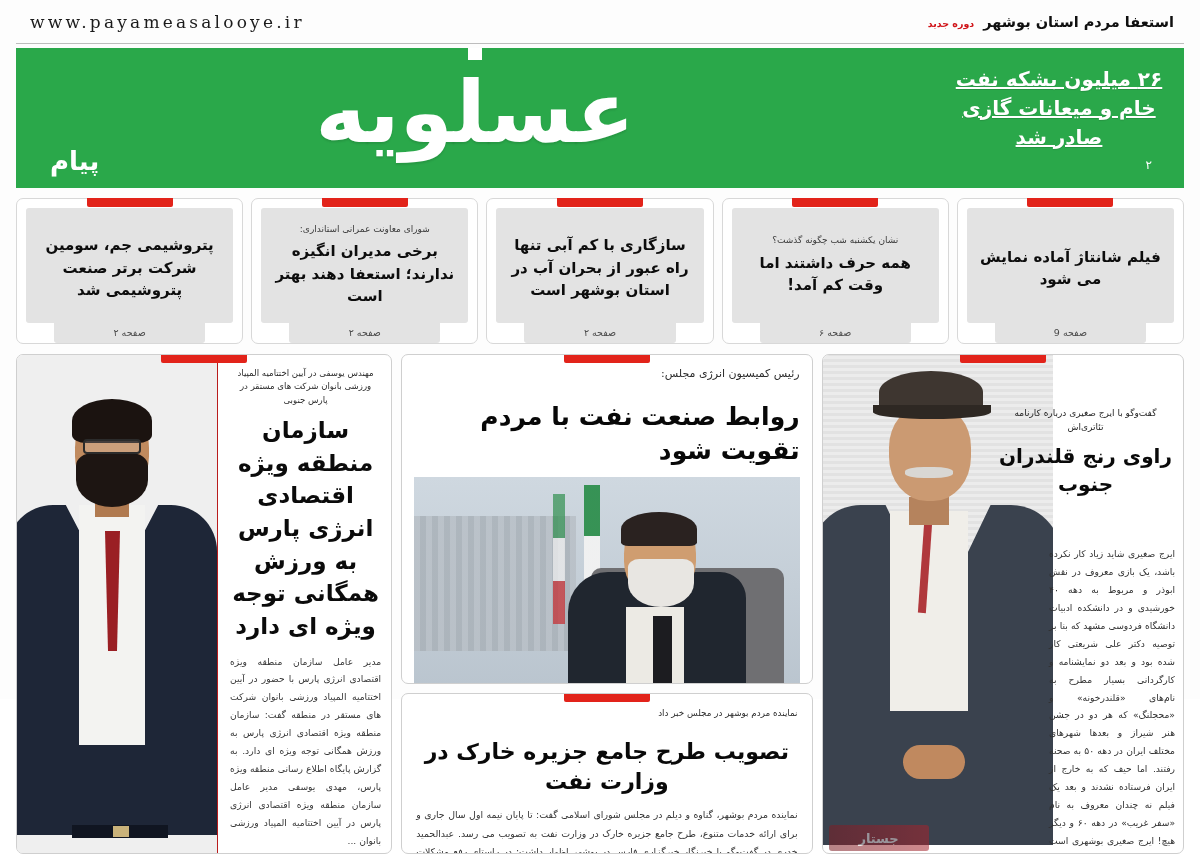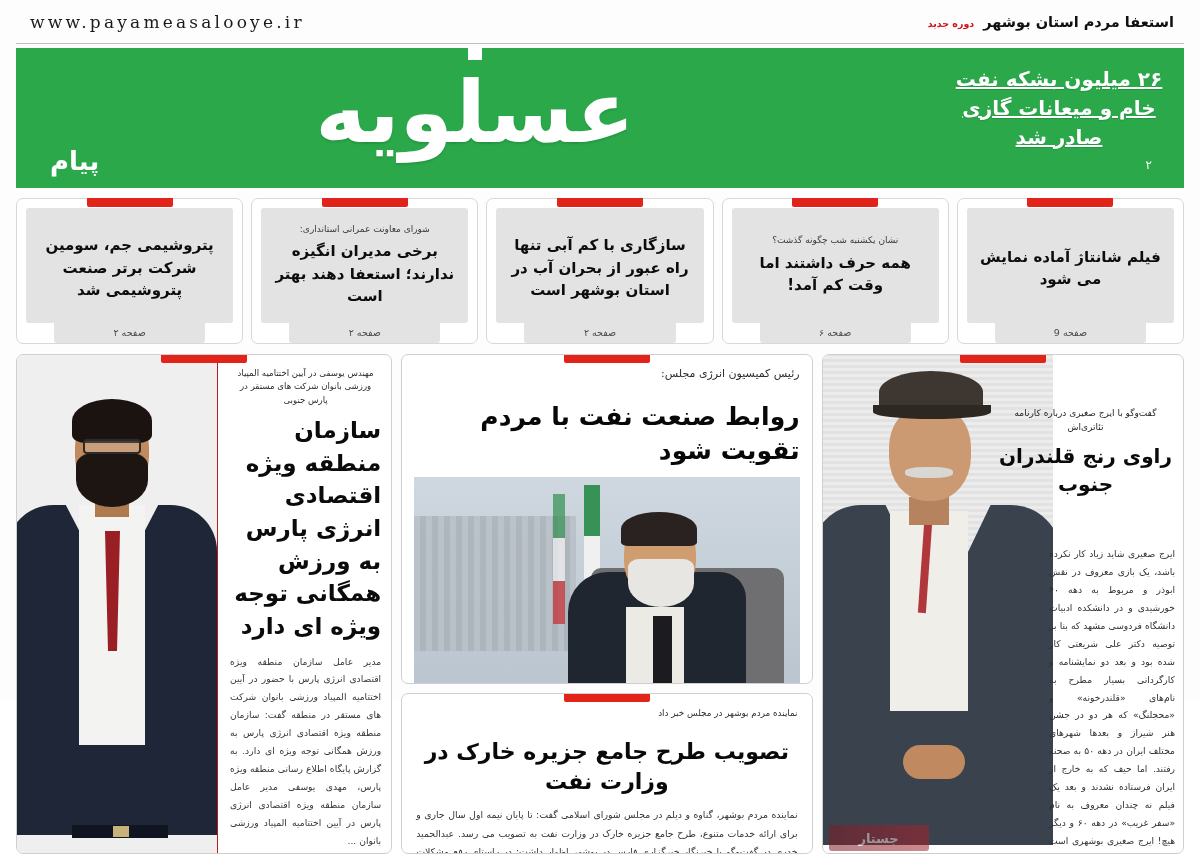--- a/index.html
+++ b/index.html
@@ -384,20 +384,21 @@
     line-height: 1.55;
     color: #2b2b2b;
     text-align: center;
     margin-bottom: 7px;
   }
   .sl-head {
     font-size: 23px;
     font-weight: bold;
     line-height: 1.42;
     color: #0b0b0b;
+    text-align: center;
     margin-bottom: 10px;
   }
   .sl-body {
     font-size: 9.2px;
     line-height: 1.95;
     color: #353535;
     text-align: justify;
     flex: 1;
   }
   .page-badge {

